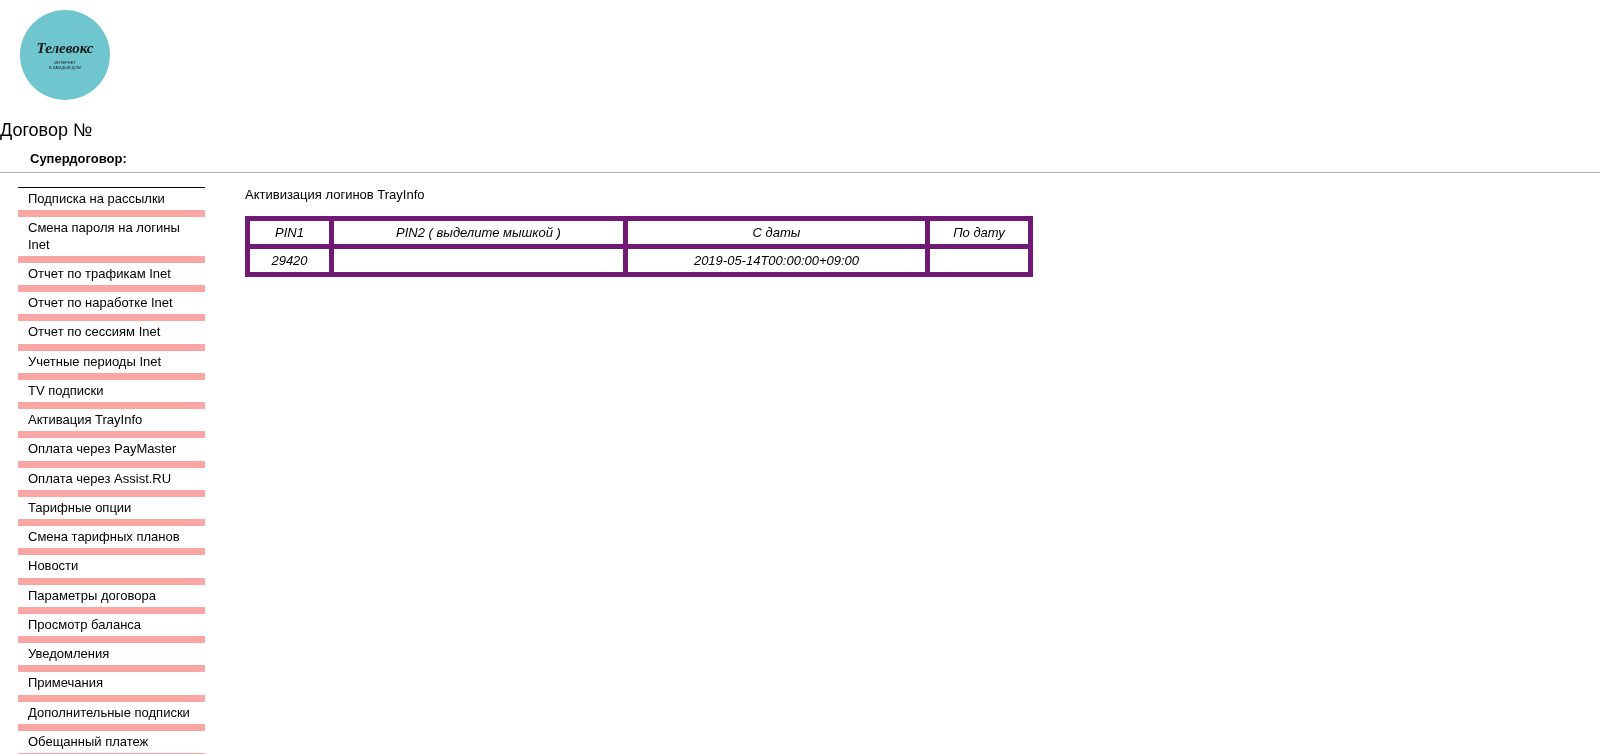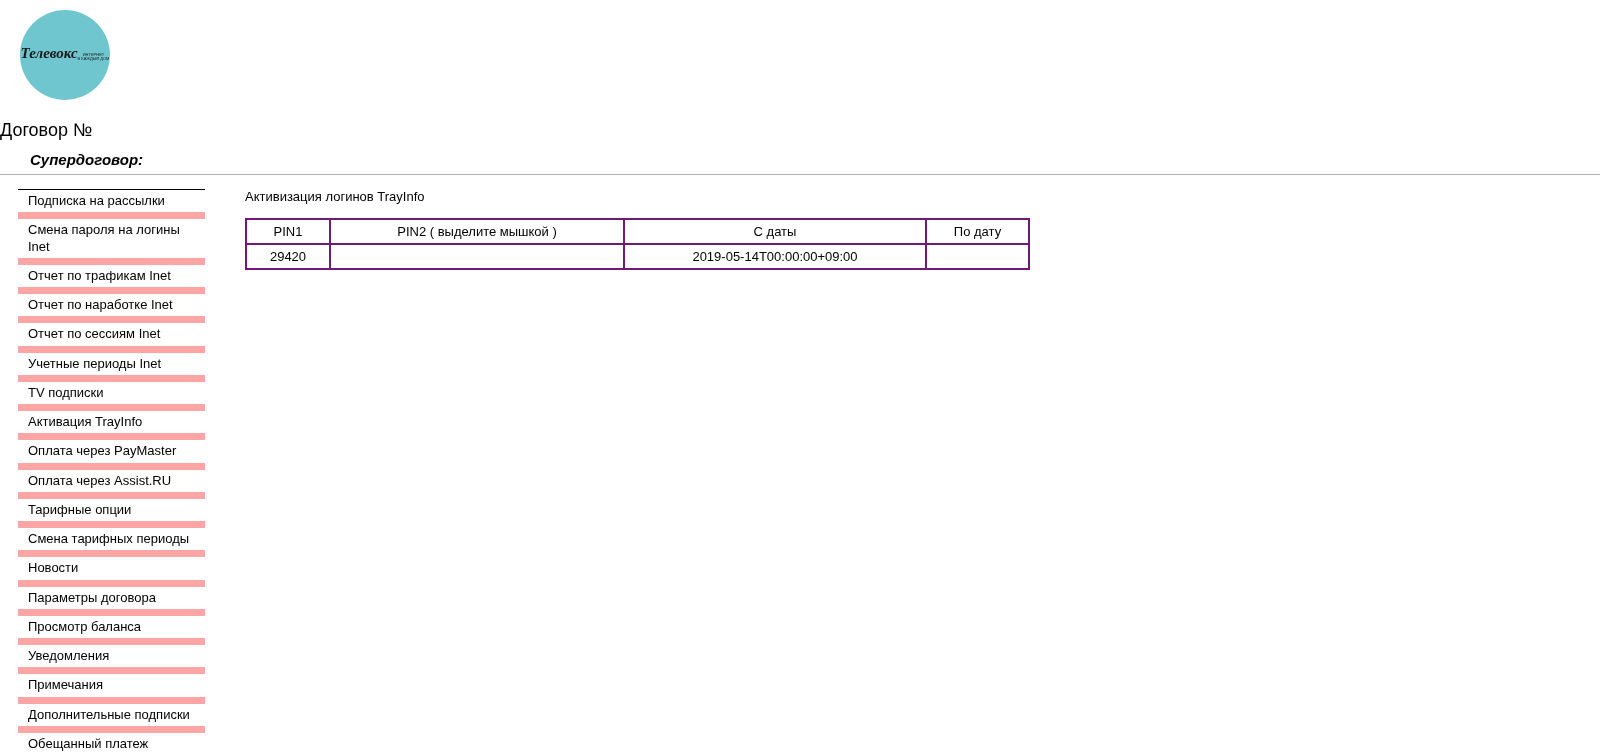--- a/index.html
+++ b/index.html
@@ -17,21 +17,21 @@
       padding: 10px 0 0 20px;
       height: 110px;
     }
     .logo-circle {
       width: 90px;
       height: 90px;
       background: #6fc6ce;
       border-radius: 50%;
       position: relative;
       display: flex;
-      flex-direction: row;
+      flex-direction: column;
       align-items: center;
       justify-content: center;
     }
     .logo-script {
       font-family: cursive;
       font-size: 15px;
       font-style: italic;
       color: #1a1a1a;
       font-weight: bold;
       position: relative;
@@ -44,24 +44,23 @@
       line-height: 1.1;
       position: relative;
       top: 2px;
     }
     .contract-line {
       font-size: 18px;
       padding: 10px 0 4px 0;
       font-weight: normal;
     }
     .super-line {
-      font-size: 15px;
+      font-size: 13px;
       font-weight: bold;
       padding: 6px 0 6px 30px;
-      font-style: italic;
     }
     .hr {
       border: none;
       border-top: 1px solid #b0b0b0;
       margin: 0;
     }
     .main {
       display: flex;
       align-items: flex-start;
     }
@@ -96,25 +95,26 @@
     }
     .content-title {
       font-size: 13px;
       margin-bottom: 14px;
     }
     table.data {
       border-collapse: collapse;
       font-size: 13px;
     }
     table.data th, table.data td {
-      border: 2px solid #701a75;
+      border: 5px solid #701a75;
       padding: 4px 8px;
       text-align: center;
       font-weight: normal;
       height: 24px;
+      font-style: italic;
     }
     table.data th {
       font-weight: normal;
     }
     .col-pin1 { width: 84px; }
     .col-pin2 { width: 294px; }
     .col-from { width: 302px; }
     .col-to   { width: 103px; }
   </style>
 </head>
@@ -142,21 +142,21 @@
         <li>Смена пароля на логины Inet</li>
         <li>Отчет по трафикам Inet</li>
         <li>Отчет по наработке Inet</li>
         <li>Отчет по сессиям Inet</li>
         <li>Учетные периоды Inet</li>
         <li>TV подписки</li>
         <li>Активация TrayInfo</li>
         <li>Оплата через PayMaster</li>
         <li>Оплата через Assist.RU</li>
         <li>Тарифные опции</li>
-        <li>Смена тарифных периоды</li>
+        <li>Смена тарифных планов</li>
         <li>Новости</li>
         <li>Параметры договора</li>
         <li>Просмотр баланса</li>
         <li>Уведомления</li>
         <li>Примечания</li>
         <li>Дополнительные подписки</li>
         <li>Обещанный платеж</li>
         <li>Выход</li>
       </ul>
   </div>

